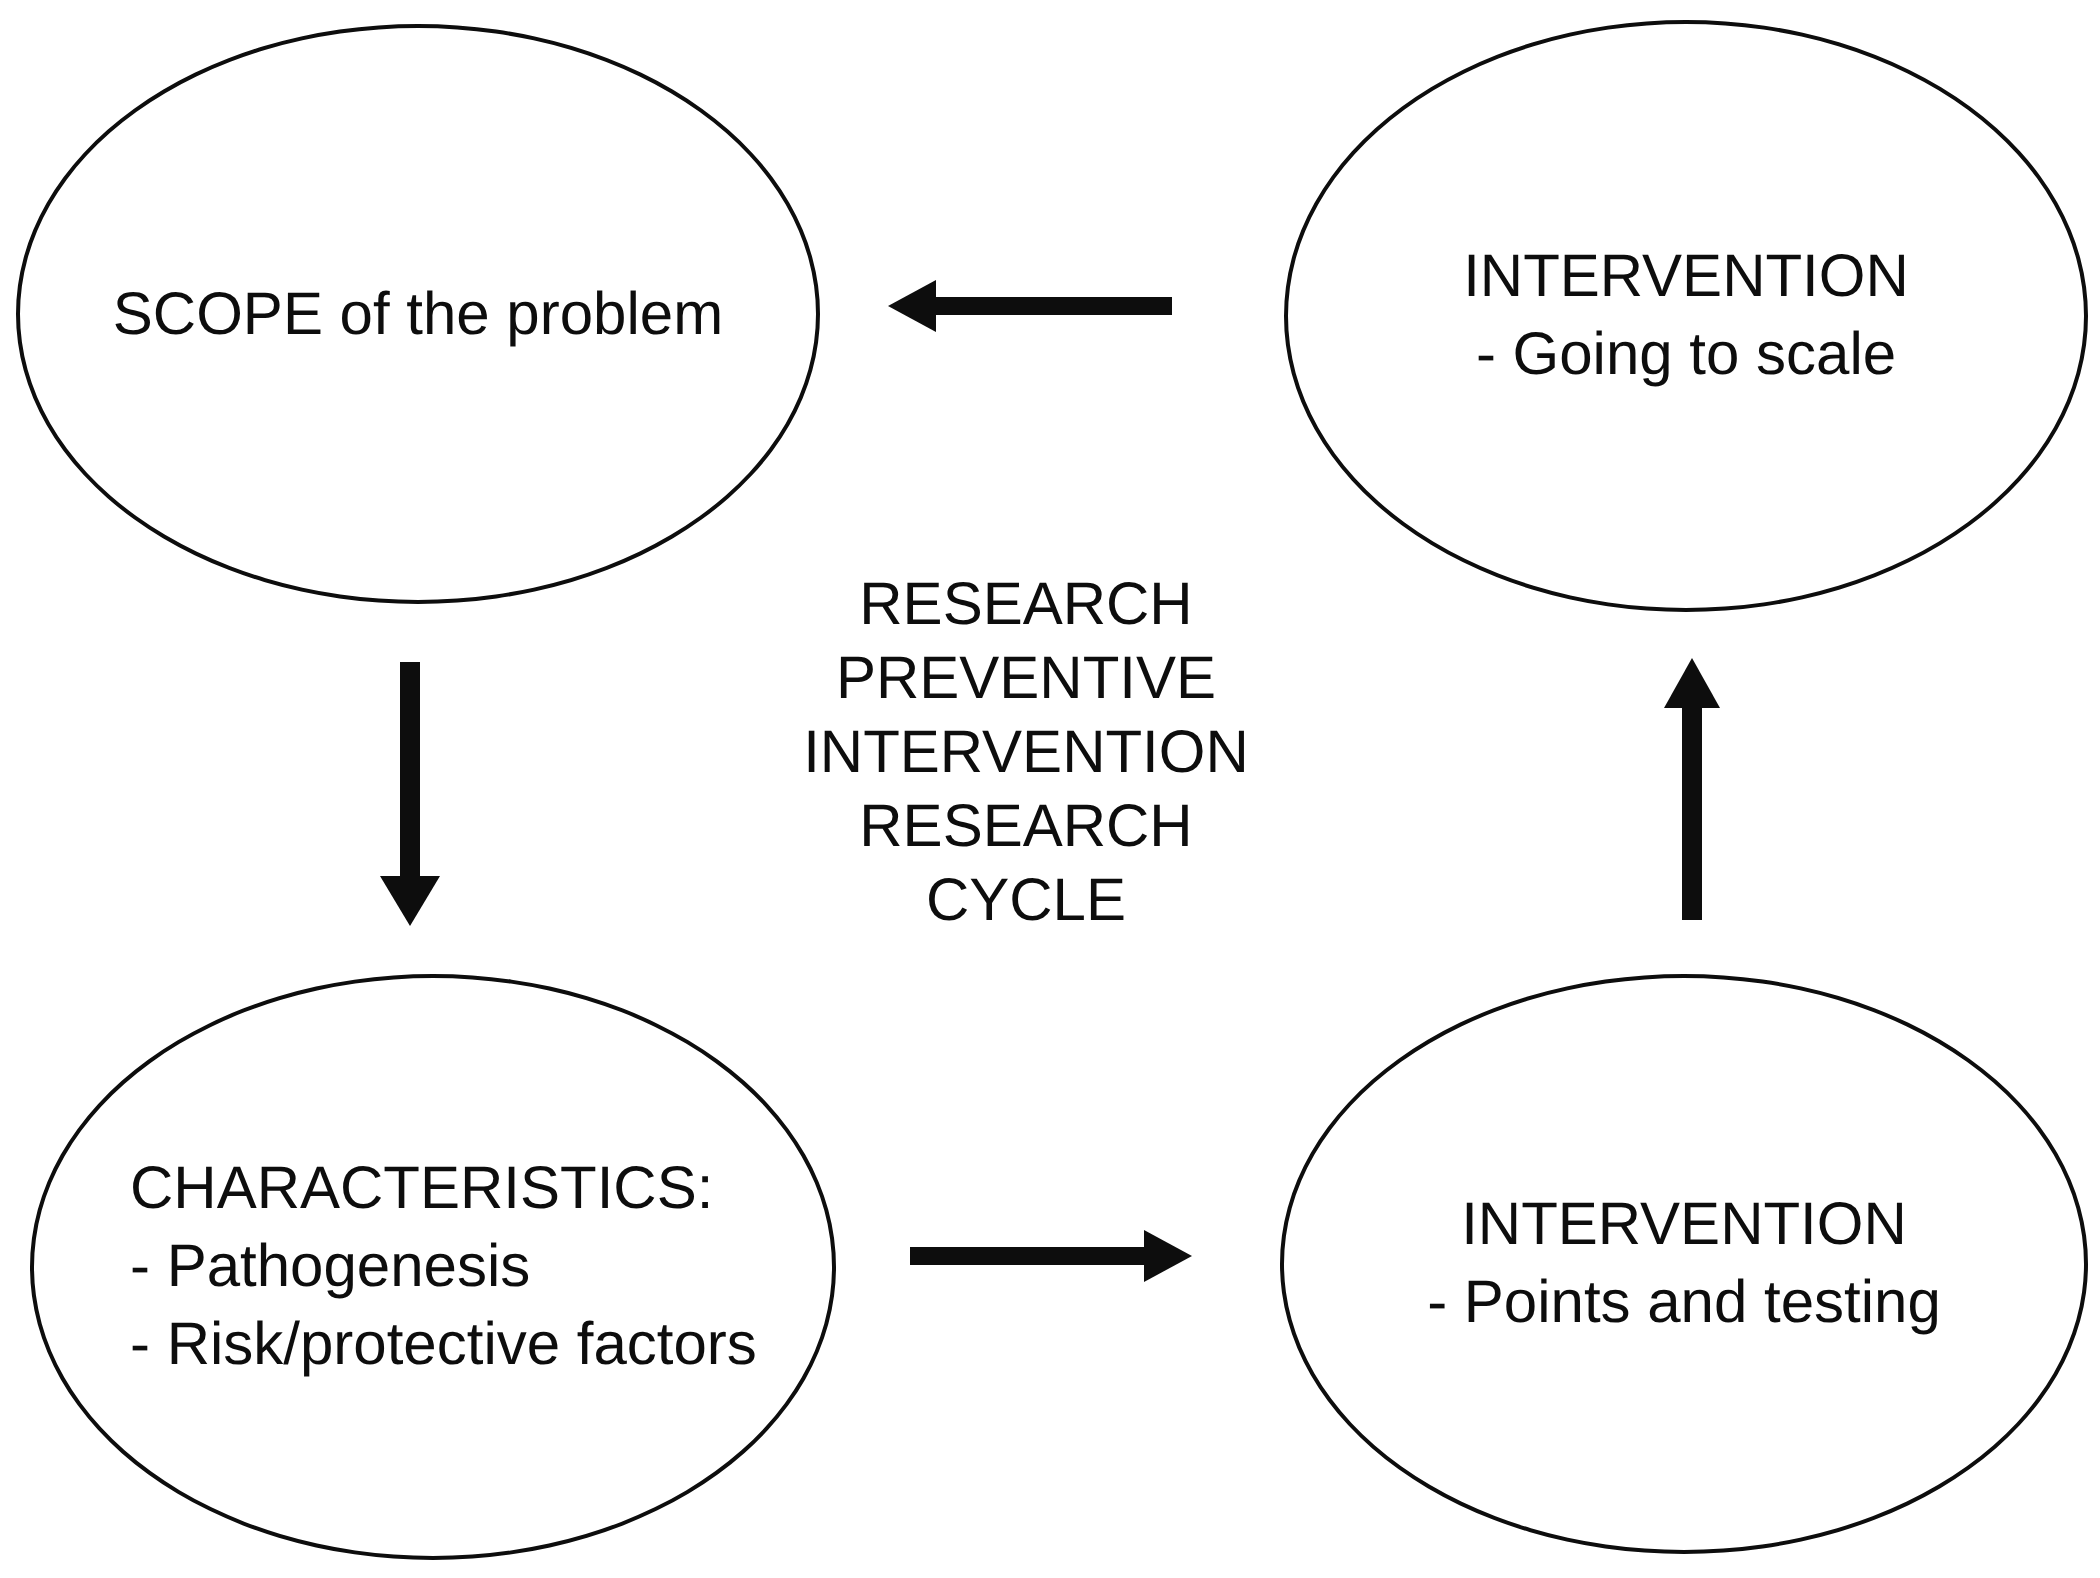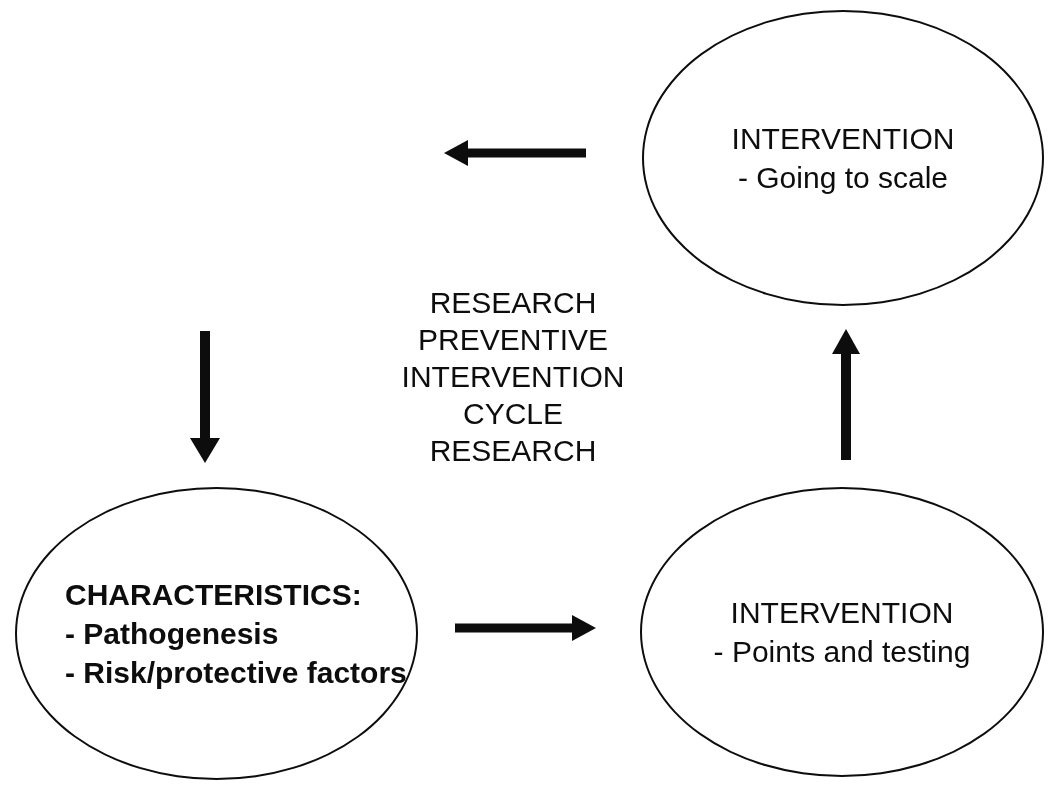--- a/index.html
+++ b/index.html
@@ -30,21 +30,21 @@
     font-size: 30px;
     line-height: 39px;
     color: #0d0d0d;
     white-space: nowrap;
   }
   .align-center { text-align: center; }
   .align-left   { text-align: left; }
 
   .node-scope              { left: 8px;   top: 12px;  width: 402px; height: 290px; align-items: center; }
   .node-intervention-scale { left: 642px; top: 10px;  width: 402px; height: 296px; align-items: center; }
-  .node-characteristics    { left: 15px;  top: 487px; width: 403px; height: 293px; align-items: flex-start; padding-left: 48px; font-weight: bold; }
+  .node-characteristics    { left: 15px;  top: 487px; width: 403px; height: 293px; align-items: flex-start; padding-left: 48px; }
   .node-intervention-design{ left: 640px; top: 487px; width: 404px; height: 290px; align-items: center; }
 
   .center-title {
     position: absolute;
     left: 343px;
     top: 284px;
     width: 340px;
     text-align: center;
     font-size: 30px;
     line-height: 37px;
@@ -57,20 +57,23 @@
     width: 1050px;
     height: 789px;
     pointer-events: none;
   }
 </style>
 </head>
 <body>
 
 <div class="canvas">
 
+  <div class="ellipse node-scope">
+    <div class="node-text align-center">SCOPE of the problem</div>
+  </div>
 
   <div class="ellipse node-intervention-scale">
     <div class="node-text align-center">INTERVENTION</div>
     <div class="node-text align-center">- Going to scale</div>
   </div>
 
   <div class="ellipse node-characteristics">
     <div class="node-text align-left">CHARACTERISTICS:</div>
     <div class="node-text align-left">- Pathogenesis</div>
     <div class="node-text align-left">- Risk/protective factors</div>
@@ -78,22 +81,22 @@
 
   <div class="ellipse node-intervention-design">
     <div class="node-text align-center">INTERVENTION</div>
     <div class="node-text align-center">- Points and testing</div>
   </div>
 
   <div class="center-title">
     <div>RESEARCH</div>
     <div>PREVENTIVE</div>
     <div>INTERVENTION</div>
+    <div>RESEARCH</div>
     <div>CYCLE</div>
-    <div>RESEARCH</div>
   </div>
 
   <svg class="arrows" viewBox="0 0 1050 789" xmlns="http://www.w3.org/2000/svg">
 
     <g>
       <line x1="586" y1="153" x2="465" y2="153" stroke="#0d0d0d" stroke-width="9"></line>
       <polygon points="444,153 468,140 468,166" fill="#0d0d0d"></polygon>
     </g>
 
     <g>

